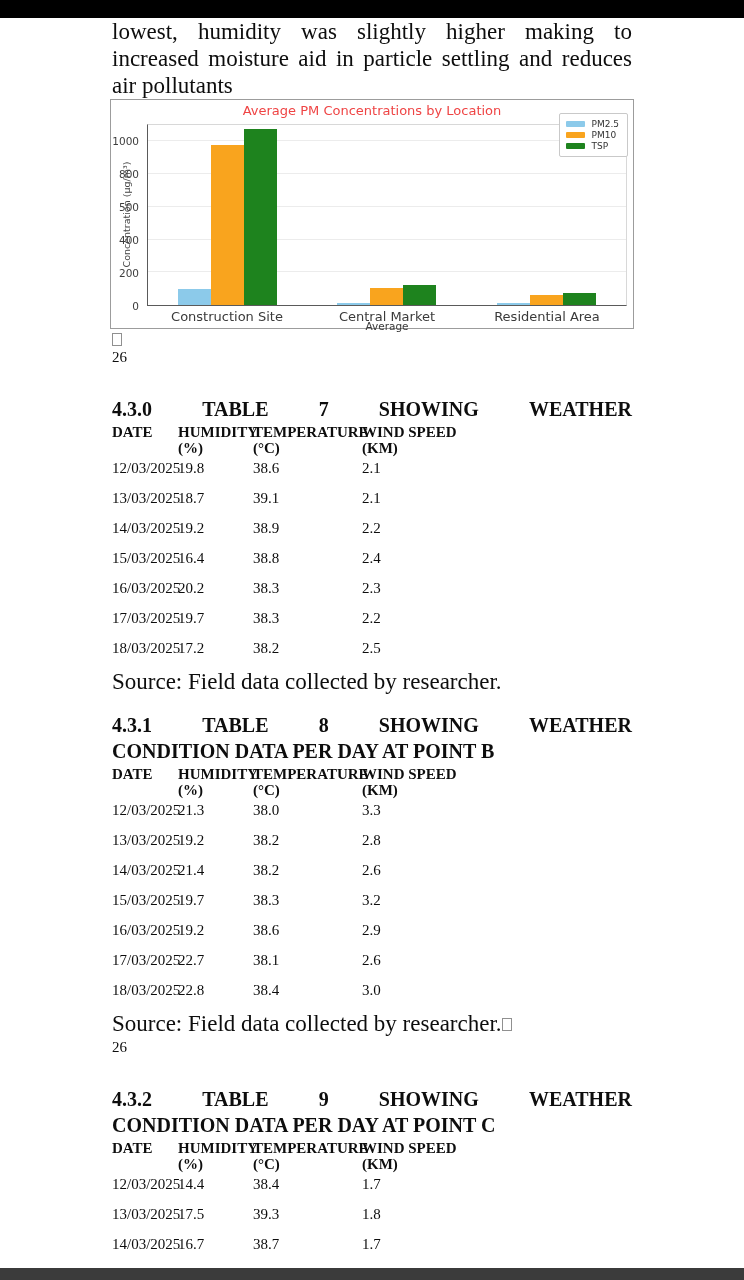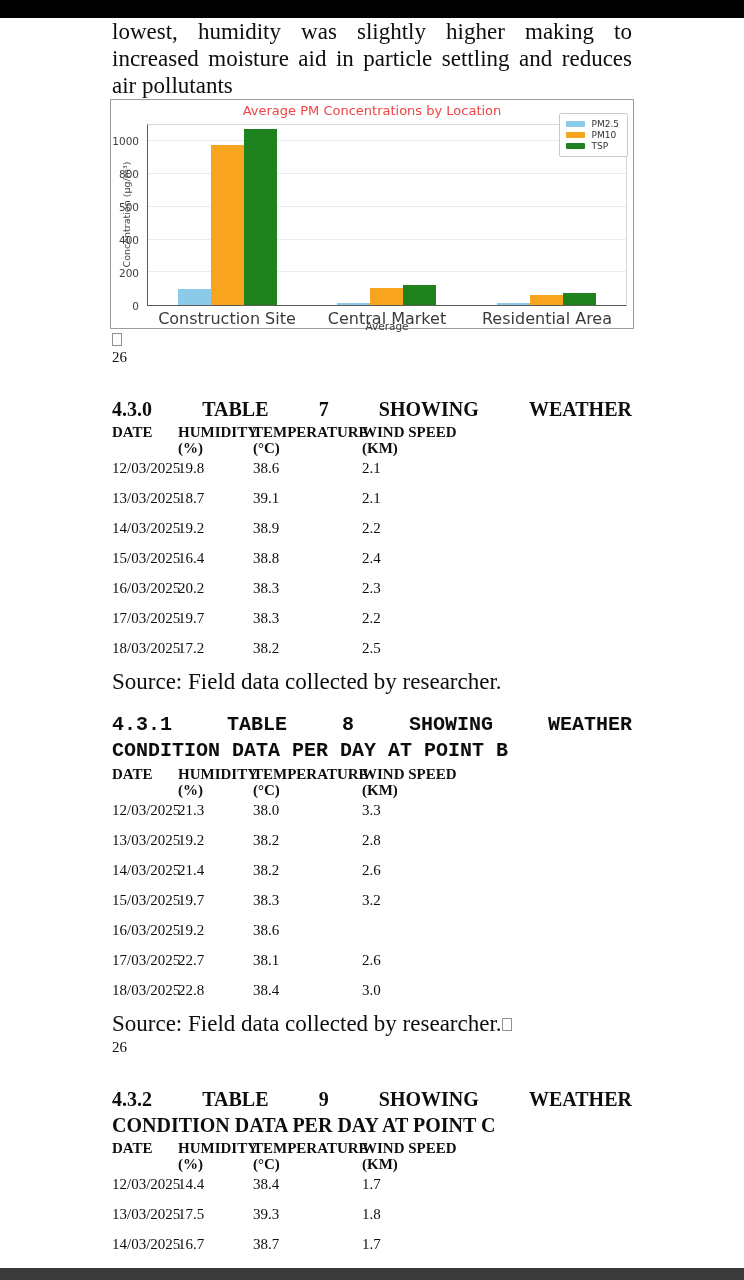--- a/index.html
+++ b/index.html
@@ -27,21 +27,21 @@
     transform:rotate(-90deg);font-size:9.5px;color:#444;white-space:nowrap;}
   .plot{position:absolute;left:36px;top:24px;width:480px;height:182px;
     border:1px solid #d8d8d8;border-left:1px solid #5a5a5a;border-bottom:1px solid #5a5a5a;box-sizing:border-box;}
   .gridline{position:absolute;left:0;width:100%;height:1px;background:#ececec;z-index:0;}
   .yticks{position:absolute;left:0;top:24px;width:33px;height:182px;}
   .ytick{position:absolute;right:5px;font-size:10.5px;color:#3d3d3d;}
   .bar-groups{position:absolute;left:0;top:0;width:100%;height:100%;display:flex;}
   .bar-group{flex:1;display:flex;align-items:flex-end;justify-content:center;}
   .bar{width:33px;position:relative;z-index:1;}
   .xticks{position:absolute;left:36px;top:209px;width:480px;display:flex;}
-  .xtick{flex:1;text-align:center;font-size:16px;color:#3a3a3a;}
+  .xtick{flex:1;text-align:center;font-size:13px;color:#3a3a3a;}
   .xlabel{position:absolute;left:36px;top:220px;width:480px;text-align:center;font-size:10.5px;color:#3a3a3a;}
   .legend{position:absolute;right:5px;top:13px;background:#fff;border:1px solid #c9c9c9;
     border-radius:2px;padding:4px 8px 4px 6px;z-index:2;}
   .legend-item{display:flex;align-items:center;margin:1px 0;}
   .swatch{display:inline-block;width:19px;height:6px;margin-right:6px;border-radius:1px;}
   .legend-item span:last-child{font-size:9px;color:#333;}
 
   
   .small-box{display:inline-block;width:8px;height:11px;border:1px solid #909090;vertical-align:baseline;}
   .glyph-line{margin-top:3px;height:15px;}
@@ -56,21 +56,21 @@
   .wtable{margin-top:2px;font-size:15px;}
   .thead-row,.trow{display:grid;grid-template-columns:66px 75px 109px auto;}
   .thead-row{font-weight:bold;line-height:16px;}
   .thead-row .tcell{white-space:nowrap;}
   .units-row{margin-bottom:3px;}
   .trow{line-height:19px;margin-bottom:11px;}
   .tcell{white-space:nowrap;}
 
   .source{font-size:23px;line-height:26px;margin-top:8px;}
   .mt6{margin-top:6px;}
-  .mt17{margin-top:17px;font-family:Liberation Mono, monospace;}
+  .mt17{margin-top:17px;}
 </style>
 </head>
 <body>
 
 <div class="letterbox-top"></div>
 
 <div class="content">
 
   <div class="para">
     <span>lowest, humidity was slightly higher making to increased</span>
@@ -256,20 +256,21 @@
           <div class="trow">
             <div class="tcell">15/03/2025</div>
             <div class="tcell">19.7</div>
             <div class="tcell">38.3</div>
             <div class="tcell">3.2</div>
           </div>
           <div class="trow">
             <div class="tcell">16/03/2025</div>
             <div class="tcell">19.2</div>
             <div class="tcell">38.6</div>
+            <div class="tcell">2.9</div>
           </div>
           <div class="trow">
             <div class="tcell">17/03/2025</div>
             <div class="tcell">22.7</div>
             <div class="tcell">38.1</div>
             <div class="tcell">2.6</div>
           </div>
           <div class="trow">
             <div class="tcell">18/03/2025</div>
             <div class="tcell">22.8</div>

